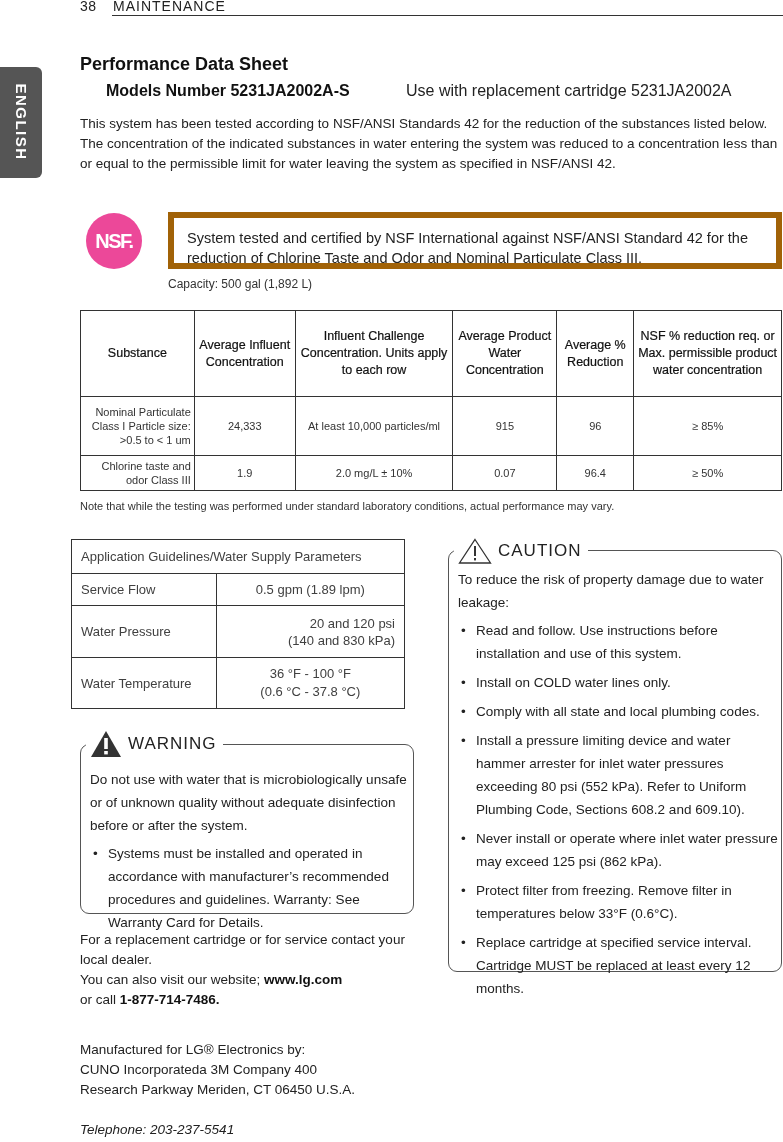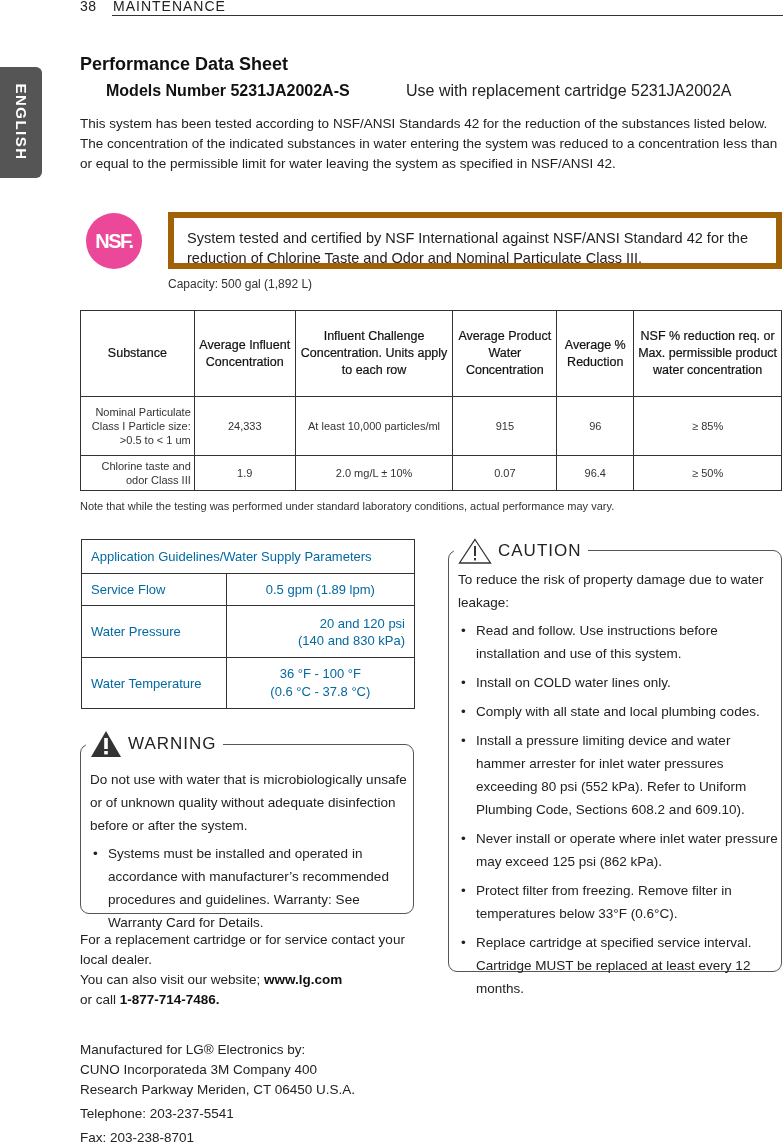--- a/index.html
+++ b/index.html
@@ -35,21 +35,21 @@
   .perf td, .perf th { border: 1px solid #333; text-align: center; vertical-align: middle; }
   .perf th { font-weight: normal; font-size: 12.5px; line-height: 17px; color: #111; height: 86px; padding: 0 3px; -webkit-text-stroke: 0.2px #111; }
   .perf td { font-size: 11px; color: #333; line-height: 14px; }
   .perf td.sub { text-align: right; padding: 3px; }
   .perf tr.r1 td { height: 59px; }
   .perf tr.r2 td { height: 34px; }
 
   .note { left: 80px; top: 500px; font-size: 11px; color: #333; }
 
   
-  .app { left: 81px; top: 539px; width: 334px; font-size: 13px; color: #0369a1; }
+  .app { left: 71px; top: 539px; width: 334px; font-size: 13px; color: #404040; }
   .app td { border: 1px solid #333; padding: 0 9px; }
   .app .head td { height: 34px; }
   .app td.val { text-align: center; }
 
   
   .box { border: 1px solid #555; border-radius: 9px; }
   .warn-box { left: 80px; top: 744px; width: 334px; height: 170px; }
   .caution-box { left: 448px; top: 550px; width: 334px; height: 422px; }
   .box-head { display: flex; align-items: center; background: #fff; padding: 0 6px 0 4px; gap: 6px; }
   .warn-head { left: 86px; top: 730px; }
@@ -60,21 +60,21 @@
   .warn-text { left: 90px; top: 768px; width: 320px; }
   .caution-text { left: 458px; top: 568px; width: 320px; }
   .box-text ul { list-style: none; margin-top: 5px; }
   .box-text li { position: relative; padding-left: 18px; margin-bottom: 6px; }
   .box-text li::before { content: "•"; position: absolute; left: 3px; top: 0; }
 
   .contact { left: 80px; top: 930px; width: 340px; font-size: 13.5px; line-height: 20px; color: #222; }
   .contact b { color: #111; }
   .mfr { left: 80px; top: 1040px; width: 340px; font-size: 13.5px; line-height: 20px; color: #222; }
   .mfr .ln { display: block; }
-  .mfr .gap { margin-top: 4px; }
+  .mfr .gap { margin-top: 20px; font-style: italic; }
 </style>
 </head>
 <body>
 
 <div class="abs page-num">38</div>
 <div class="abs section-title">MAINTENANCE</div>
 <div class="abs header-rule"></div>
 
 <div class="abs side-tab">
   <span class="side-tab-label">ENGLISH</span>

